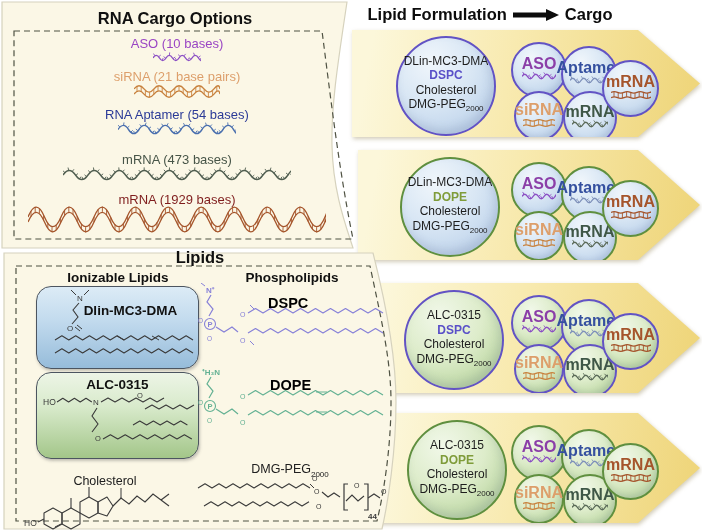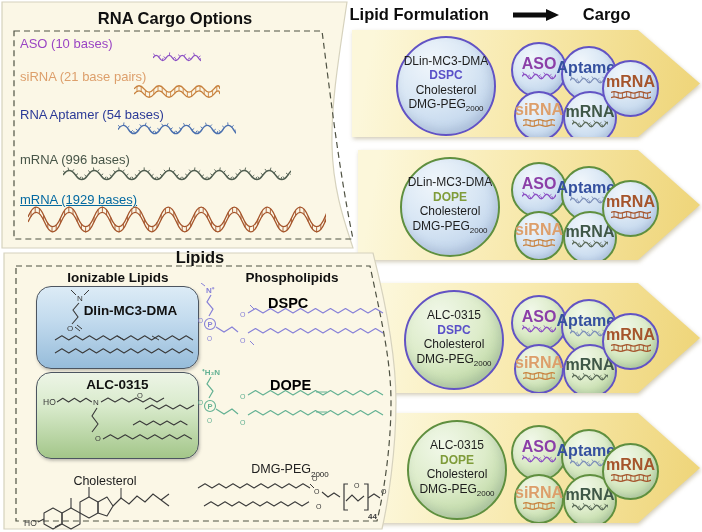--- a/index.html
+++ b/index.html
@@ -5,32 +5,32 @@
   html,body{margin:0;padding:0;width:702px;height:532px;background:#fff;overflow:hidden;
     font-family:"Liberation Sans",sans-serif;}
   #canvas{position:relative;width:702px;height:532px;background:#fff;}
   
   #rows{position:absolute;inset:0;z-index:1;}
   #bg{position:absolute;left:0;top:0;z-index:2;pointer-events:none;}
   .left-content,#right-header{z-index:3;}
   
   .panel-title{position:absolute;font-weight:bold;font-size:16.5px;color:#101010;text-align:center;z-index:3;}
   .panel-heading{position:absolute;font-weight:bold;font-size:13.5px;color:#101010;text-align:center;z-index:3;}
-  .rna-label{position:absolute;left:20px;width:314px;text-align:left;font-size:13px;white-space:nowrap;z-index:3;}
+  .rna-label{position:absolute;left:20px;width:314px;text-align:center;font-size:13px;white-space:nowrap;z-index:3;}
   .strand-wrap{position:absolute;z-index:3;line-height:0;}
   .lipid-box{position:absolute;border:1.6px solid #4c5560;border-radius:15px;z-index:3;box-shadow:1px 2px 3px rgba(90,90,90,.35);}
   .box-blue{background:linear-gradient(180deg,#dcebf6 0%,#c3dbee 40%,#96bcda 100%);}
   .box-green{background:linear-gradient(180deg,#edf5e6 0%,#d8eacb 40%,#a3c689 100%);}
   .lipid-box .lipid-name{position:absolute;width:100%;text-align:center;font-weight:bold;font-size:13.5px;color:#101010;}
   .chem{position:absolute;z-index:3;line-height:0;}
   .pl-name{position:absolute;font-weight:bold;font-size:14.5px;z-index:4;}
   .small-label{position:absolute;font-size:12.5px;color:#202020;text-align:center;z-index:4;}
   
   #right-header{position:absolute;left:345px;top:5px;width:290px;display:flex;align-items:center;
-    justify-content:center;gap:24px;font-weight:bold;font-size:16.5px;color:#0c0c0c;}
+    justify-content:center;gap:6px;font-weight:bold;font-size:16.5px;color:#0c0c0c;}
   
   .arrow-wrap{position:absolute;filter:drop-shadow(1px 2px 2px rgba(125,110,55,.35));}
   .arrow-row{position:relative;width:100%;height:100%;
     clip-path:polygon(0 0, calc(100% - 62px) 0, 100% 50%, calc(100% - 62px) 100%, 0 100%);
     background:linear-gradient(100deg,#fcf7da 6%,#f8eab0 45%,#efd67c 95%);}
   .formulation-circle{position:absolute;border-radius:50%;display:flex;flex-direction:column;
     align-items:center;justify-content:center;text-align:center;box-shadow:inset -3px -5px 8px rgba(90,100,140,.18);}
   .fill-blue{background:radial-gradient(circle at 35% 25%,#f0f6fb 0%,#d8e6f4 45%,#b0c9e6 100%);}
   .fill-green{background:radial-gradient(circle at 35% 25%,#f1f8e9 0%,#ddecca 45%,#a9cb8b 100%);}
   .fc-line{font-size:12px;line-height:14.5px;color:#1d1d1d;white-space:nowrap;}
@@ -476,21 +476,21 @@
           <line x1="84.79999999999998" y1="6.48055437582337" x2="82.61365109469504" y2="4.731303546390409" stroke="#4a6fae" stroke-width="0.9"></line>
           <line x1="88.39999999999998" y1="3.338310581662145" x2="87.53773835195786" y2="0.6743839966535243" stroke="#4a6fae" stroke-width="0.9"></line>
           <line x1="91.99999999999997" y1="4.575257227585017" x2="93.92111193114509" y2="2.5382670587300256" stroke="#4a6fae" stroke-width="0.9"></line>
           <line x1="95.59999999999997" y1="8.889801527054125" x2="97.76371428198124" y2="7.112629474058061" stroke="#4a6fae" stroke-width="0.9"></line>
           <line x1="99.19999999999996" y1="11.741909553871132" x2="99.77744524166957" y2="9.002099890249747" stroke="#4a6fae" stroke-width="0.9"></line>
           <line x1="102.79999999999995" y1="10.130414486194583" x2="100.80275357993804" y2="8.168016275445844" stroke="#4a6fae" stroke-width="0.9"></line>
           <line x1="106.39999999999995" y1="5.751032434774125" x2="104.26743951248488" y2="3.9365942938915315" stroke="#4a6fae" stroke-width="0.9"></line>
           <line x1="109.99999999999994" y1="3.2120236721209316" x2="109.7320310045673" y2="0.42487591545520065" stroke="#4a6fae" stroke-width="0.9"></line>
           <line x1="113.59999999999994" y1="5.185092350809993" x2="115.65821385432551" y2="3.28673629098816" stroke="#4a6fae" stroke-width="0.9"></line>
         </svg></div>
-      <div class="rna-label" style="top: 152px; color: rgb(71, 85, 72);">mRNA (996 bases)</div>
+      <div class="rna-label" style="top: 152px; color: rgb(71, 85, 72);">mRNA (473 bases)</div>
       <div class="strand-wrap" style="left: 63px; top: 167px;"><svg width="228" height="16" viewBox="0 0 228 16">
           <path d="M0 8 Q 6.25 -1.1199999999999992 12.5 8 Q 18.75 17.119999999999997 25 8 Q 31.25 -1.1199999999999992 37.5 8 Q 43.75 17.119999999999997 50 8 Q 56.25 -1.1199999999999992 62.5 8 Q 68.75 17.119999999999997 75 8 Q 81.25 -1.1199999999999992 87.5 8 Q 93.75 17.119999999999997 100 8 Q 106.25 -1.1199999999999992 112.5 8 Q 118.75 17.119999999999997 125 8 Q 131.25 -1.1199999999999992 137.5 8 Q 143.75 17.119999999999997 150 8 Q 156.25 -1.1199999999999992 162.5 8 Q 168.75 17.119999999999997 175 8 Q 181.25 -1.1199999999999992 187.5 8 Q 193.75 17.119999999999997 200 8 Q 206.25 -1.1199999999999992 212.5 8 Q 218.75 17.119999999999997 225 8 Q 231.25 -1.1199999999999992 228 8" fill="none" stroke="#505e50" stroke-width="1.4"></path>
           <line x1="2" y1="5.6875823643117664" x2="-0.0341193966608202" y2="3.7634310500622297" stroke="#505e50" stroke-width="0.9"></line>
           <line x1="5.6" y1="3.263907467802234" x2="5.0609155976168365" y2="0.5162925007613302" stroke="#505e50" stroke-width="0.9"></line>
           <line x1="9.2" y1="4.459937036680763" x2="10.968537478720553" y2="2.289159483277203" stroke="#505e50" stroke-width="0.9"></line>
           <line x1="12.799999999999999" y1="8.361568666534078" x2="14.95317778186554" y2="6.571645361003758" stroke="#505e50" stroke-width="0.9"></line>
           <line x1="16.4" y1="11.986860316139898" x2="17.96140897177051" y2="9.662639581597984" stroke="#505e50" stroke-width="0.9"></line>
           <line x1="20" y1="12.565071278216738" x2="19.02194113876522" y2="9.941447664974906" stroke="#505e50" stroke-width="0.9"></line>
           <line x1="23.6" y1="9.65428603123768" x2="21.501161184786216" y2="7.800944285160613" stroke="#505e50" stroke-width="0.9"></line>
           <line x1="27.200000000000003" y1="5.4791617761857765" x2="25.194271947411263" y2="3.5254332947793707" stroke="#505e50" stroke-width="0.9"></line>
@@ -543,21 +543,21 @@
           <line x1="196.3999999999998" y1="11.774184474255925" x2="194.72666221792176" y2="9.529203256724223" stroke="#505e50" stroke-width="0.9"></line>
           <line x1="199.9999999999998" y1="8.000000000000249" x2="197.84432153973395" y2="6.213089152770904" stroke="#505e50" stroke-width="0.9"></line>
           <line x1="203.5999999999998" y1="4.225815525744381" x2="201.9266622179216" y2="1.980834308212784" stroke="#505e50" stroke-width="0.9"></line>
           <line x1="207.1999999999998" y1="3.336167682009507" x2="207.9682019136617" y2="0.64361019518658" stroke="#505e50" stroke-width="0.9"></line>
           <line x1="210.79999999999978" y1="6.010997211232017" x2="212.87006186861194" y2="4.125567854263691" stroke="#505e50" stroke-width="0.9"></line>
           <line x1="214.39999999999978" y1="10.20598333098287" x2="216.4469494132086" y2="8.295486510843128" stroke="#505e50" stroke-width="0.9"></line>
           <line x1="217.99999999999977" y1="12.714978803497647" x2="218.61736718426587" y2="9.983887856679628" stroke="#505e50" stroke-width="0.9"></line>
           <line x1="221.59999999999977" y1="11.620406627533495" x2="219.86146549368195" y2="9.425526728691136" stroke="#505e50" stroke-width="0.9"></line>
           <line x1="225.19999999999976" y1="7.758827272737404" x2="223.04543168492776" y2="5.970578023978203" stroke="#505e50" stroke-width="0.9"></line>
         </svg></div>
-      <div class="rna-label" style="top: 192px; color: #0369a1; text-decoration: underline;">mRNA (1929 bases)</div>
+      <div class="rna-label" style="top: 192px; color: #7f1d1d;">mRNA (1929 bases)</div>
       <div class="strand-wrap" style="left: 28px; top: 204px;"><svg width="298" height="31" viewBox="0 0 298 31">
           <path d="M0 12.9 Q 8.25 -6.67 16.5 12.9 Q 24.75 32.47 33 12.9 Q 41.25 -6.67 49.5 12.9 Q 57.75 32.47 66 12.9 Q 74.25 -6.67 82.5 12.9 Q 90.75 32.47 99 12.9 Q 107.25 -6.67 115.5 12.9 Q 123.75 32.47 132 12.9 Q 140.25 -6.67 148.5 12.9 Q 156.75 32.47 165 12.9 Q 173.25 -6.67 181.5 12.9 Q 189.75 32.47 198 12.9 Q 206.25 -6.67 214.5 12.9 Q 222.75 32.47 231 12.9 Q 239.25 -6.67 247.5 12.9 Q 255.75 32.47 264 12.9 Q 272.25 -6.67 280.5 12.9 Q 288.75 32.47 297 12.9 Q 305.25 -6.67 298 12.9" fill="none" stroke="#a5552b" stroke-width="1.3"></path>
           <path d="M0 18.1 Q 8.25 -1.4699999999999989 16.5 18.1 Q 24.75 37.67 33 18.1 Q 41.25 -1.4699999999999989 49.5 18.1 Q 57.75 37.67 66 18.1 Q 74.25 -1.4699999999999989 82.5 18.1 Q 90.75 37.67 99 18.1 Q 107.25 -1.4699999999999989 115.5 18.1 Q 123.75 37.67 132 18.1 Q 140.25 -1.4699999999999989 148.5 18.1 Q 156.75 37.67 165 18.1 Q 173.25 -1.4699999999999989 181.5 18.1 Q 189.75 37.67 198 18.1 Q 206.25 -1.4699999999999989 214.5 18.1 Q 222.75 37.67 231 18.1 Q 239.25 -1.4699999999999989 247.5 18.1 Q 255.75 37.67 264 18.1 Q 272.25 -1.4699999999999989 280.5 18.1 Q 288.75 37.67 297 18.1 Q 305.25 -1.4699999999999989 298 18.1" fill="none" stroke="#a5552b" stroke-width="1.3"></path>
           <line x1="3" y1="7.331399580207345" x2="3" y2="12.531399580207344" stroke="#a5552b" stroke-width="0.9"></line>
           <line x1="7.2" y1="2.8051496207483466" x2="7.2" y2="8.005149620748346" stroke="#a5552b" stroke-width="0.9"></line>
           <line x1="11.4" y1="4.397639461283429" x2="11.4" y2="9.597639461283428" stroke="#a5552b" stroke-width="0.9"></line>
           <line x1="15.600000000000001" y1="11.143621415883977" x2="15.600000000000001" y2="16.343621415883977" stroke="#a5552b" stroke-width="0.9"></line>
           <line x1="19.8" y1="18.95418809861247" x2="19.8" y2="24.154188098612472" stroke="#a5552b" stroke-width="0.9"></line>
           <line x1="24" y1="23.095160851373606" x2="24" y2="28.29516085137361" stroke="#a5552b" stroke-width="0.9"></line>
           <line x1="28.2" y1="21.05659313299943" x2="28.2" y2="26.256593132999434" stroke="#a5552b" stroke-width="0.9"></line>

